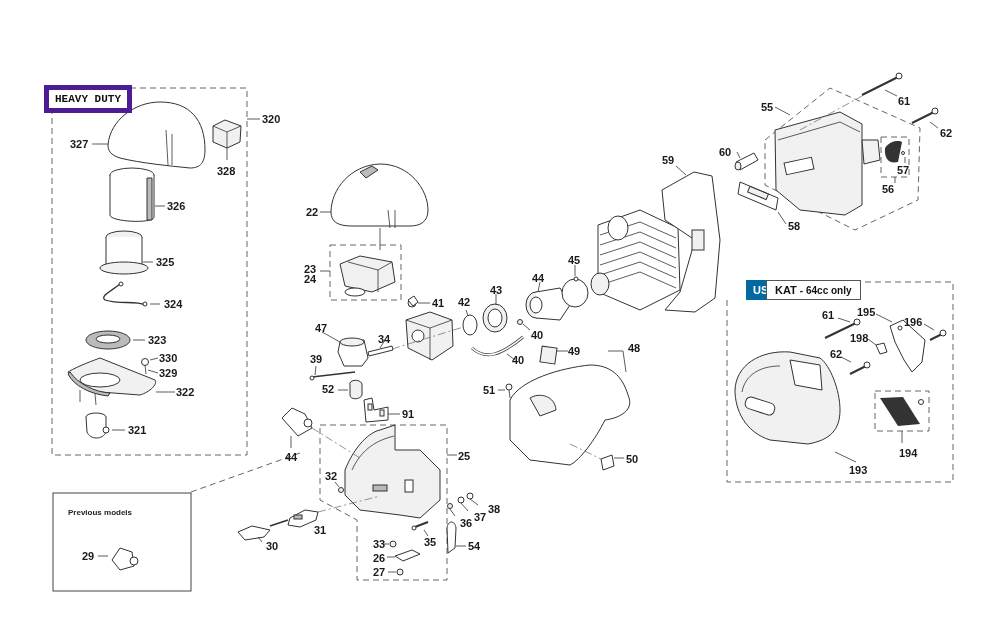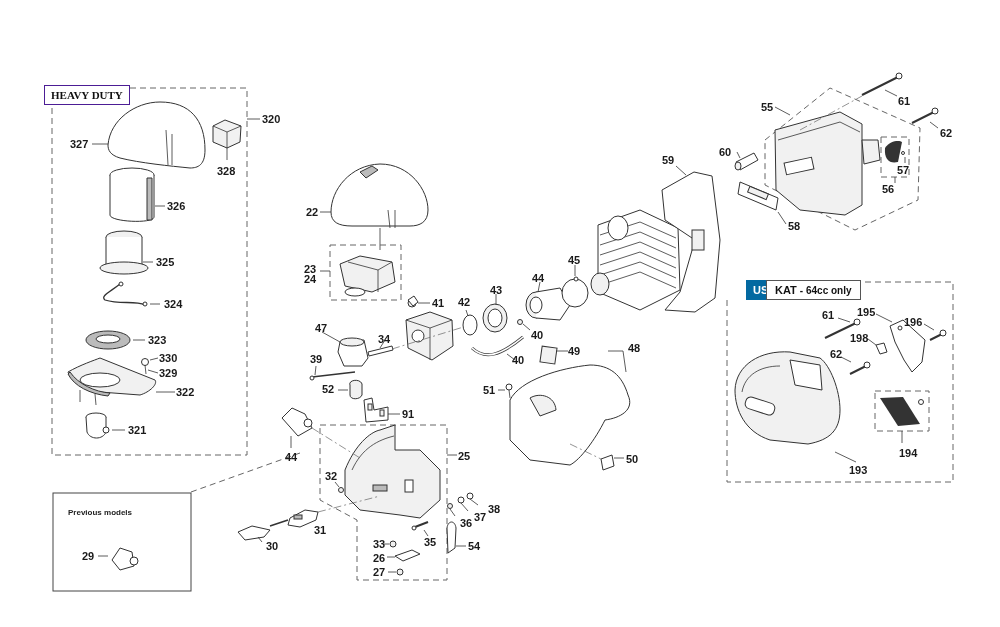--- a/index.html
+++ b/index.html
@@ -1,22 +1,22 @@
 <!DOCTYPE html>
 <html><head>
 <meta charset="utf-8">
 <style>
   html, body { margin: 0; padding: 0; background: #ffffff; }
   body { width: 1000px; height: 627px; position: relative; overflow: hidden;
          font-family: "Liberation Sans", sans-serif; }
   #stage { position: absolute; left: 0; top: 0; width: 1000px; height: 627px; }
   .lbl { position: absolute; font-family: "Liberation Sans", sans-serif; font-weight: bold;
          font-size: 11px; color: #1a1a1a; line-height: 12px; white-space: nowrap; text-align: right; }
-  .box-title { position: absolute; background: #fff; border: 1px solid #4c1d95;
-               font-family: Liberation Serif, serif; font-weight: bold; color: #111;
+  .box-title { position: absolute; background: #fff; border: 5px solid #4c1d95;
+               font-family: Liberation Mono, monospace; font-weight: bold; color: #111;
                font-size: 11px; padding: 3px 6px; }
   .usa-badge { position: absolute; background: #0369a1; color: #fff; font-weight: bold;
                font-family: "Liberation Sans", sans-serif; font-size: 11px; padding: 4px 7px; margin-left: 24px; }
   .kat-box { position: absolute; background: #fff; border: 1px solid #555; font-weight: bold;
              font-family: "Liberation Sans", sans-serif; font-size: 11px; padding: 3px 8px; color:#111; }
   .kat-box small { font-size: 10px; }
   .prev-title { position: absolute; font-family: "Liberation Sans", sans-serif; font-weight: bold;
                 font-size: 8px; color: #222; padding-left: 9px; }
 </style>
 </head>

